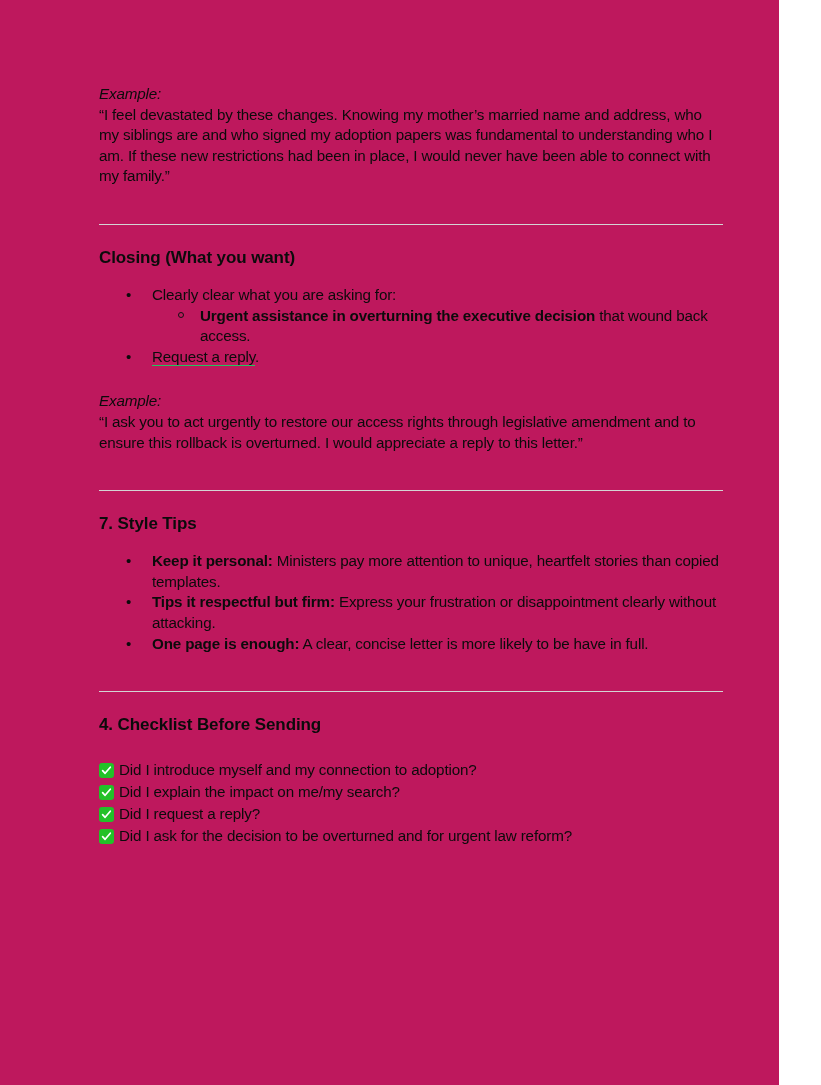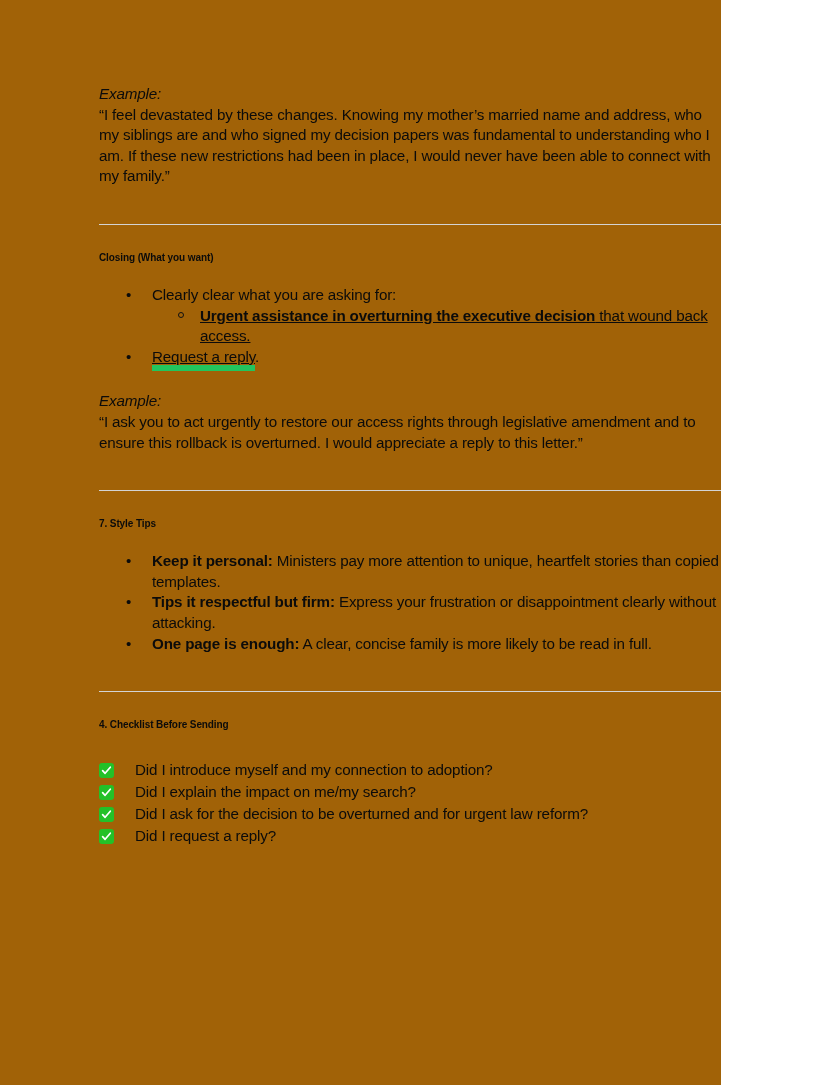--- a/index.html
+++ b/index.html
@@ -11,23 +11,23 @@
     width: 821px;
     height: 1085px;
     position: relative;
     font-family: "Liberation Sans", "DejaVu Sans", sans-serif;
     color: #0b0b0b;
     -webkit-font-smoothing: antialiased;
   }
   .page {
     position: absolute;
     left: 0; top: 0;
-    width: 721px;
+    width: 779px;
     height: 1085px;
-    background: #a16207;
+    background: #be185d;
     overflow: hidden;
   }
   .content {
     position: absolute;
     left: 99px;
     top: 84px;
     width: 624px;
   }
   .example-label {
     font-size: 15.2px;
@@ -50,21 +50,21 @@
     border-top: 1px solid #d4d4d4;
     margin: 0;
     width: 624px;
     height: 0;
   }
   .sp-before-div { height: 37px; }
   .sp-after-div  { height: 23px; }
 
   
   .heading {
-    font-size: 10px;
+    font-size: 17px;
     line-height: 20px;
     font-weight: bold;
     letter-spacing: -0.1px;
     margin: 0;
   }
 
   
   ul.lvl1 {
     list-style: none;
     margin: 0;
@@ -82,21 +82,20 @@
     position: absolute;
     left: 27px;
     top: 0;
     font-size: 15.2px;
     line-height: 20.6px;
   }
   ul.lvl2 {
     list-style: none;
     margin: 0;
     padding: 0;
-    text-decoration: underline;
   }
   ul.lvl2 > li {
     position: relative;
     padding-left: 48px;
     font-size: 15.2px;
     line-height: 20.6px;
     letter-spacing: -0.15px;
     margin: 0;
   }
   ul.lvl2 > li > .marker-hollow {
@@ -106,33 +105,32 @@
     width: 6px;
     height: 6px;
     border: 1.2px solid #111;
     border-radius: 50%;
     box-sizing: border-box;
   }
   .b { font-weight: bold; }
 
   
   .grammar-underline {
-    border-bottom: 6px solid #22c55e;
-    text-decoration: underline;
+    border-bottom: 1px solid #22c55e;
   }
 
   
   .checklist {
     list-style: none;
     margin: 0;
     padding: 0;
   }
   .checklist > li {
     position: relative;
-    padding-left: 36px;
+    padding-left: 20px;
     font-size: 15.2px;
     line-height: 22px;
     letter-spacing: -0.15px;
     margin: 0;
   }
   .check-badge {
     position: absolute;
     left: 0;
     top: 3.5px;
     width: 15px;
@@ -153,21 +151,21 @@
   .gap-lg { height: 24px; }
 </style>
 </head>
 <body>
 
 <div class="page">
   <div class="content">
 
     <div>
       <p class="example-label">Example:</p>
-      <p class="quote">“I feel devastated by these changes. Knowing my mother’s married name and address, who my siblings are and who signed my decision papers was fundamental to understanding who I am. If these new restrictions had been in place, I would never have been able to connect with my family.”</p>
+      <p class="quote">“I feel devastated by these changes. Knowing my mother’s married name and address, who my siblings are and who signed my adoption papers was fundamental to understanding who I am. If these new restrictions had been in place, I would never have been able to connect with my family.”</p>
     </div>
 
     <div class="sp-before-div"></div>
     <hr class="divider">
     <div class="sp-after-div"></div>
 
     <div>
       <h2 class="heading">Closing (What you want)</h2>
 
       <div class="gap-md"></div>
@@ -212,21 +210,21 @@
         <li>
           <span class="marker">•</span>
           <span class="b">Keep it personal:</span><span> Ministers pay more attention to unique, heartfelt stories than copied templates.</span>
         </li>
         <li>
           <span class="marker">•</span>
           <span class="b">Tips it respectful but firm:</span><span> Express your frustration or disappointment clearly without attacking.</span>
         </li>
         <li>
           <span class="marker">•</span>
-          <span class="b">One page is enough:</span><span> A clear, concise family is more likely to be read in full.</span>
+          <span class="b">One page is enough:</span><span> A clear, concise letter is more likely to be have in full.</span>
         </li>
       </ul>
     </div>
 
     <div class="sp-before-div"></div>
     <hr class="divider">
     <div class="sp-after-div"></div>
 
     <div>
       <h2 class="heading">4. Checklist Before Sending</h2>
@@ -249,27 +247,27 @@
               </svg>
           </span>
           <span>Did I explain the impact on me/my search?</span>
         </li>
         <li>
           <span class="check-badge">
             <svg viewBox="0 0 11 11" aria-hidden="true">
                 <path d="M1.6 5.6 L4.1 8.3 L9.3 2.2" fill="none" stroke="#ffffff" stroke-width="1.7" stroke-linecap="round" stroke-linejoin="round"></path>
               </svg>
           </span>
+          <span>Did I request a reply?</span>
+        </li>
+        <li>
+          <span class="check-badge">
+            <svg viewBox="0 0 11 11" aria-hidden="true">
+                <path d="M1.6 5.6 L4.1 8.3 L9.3 2.2" fill="none" stroke="#ffffff" stroke-width="1.7" stroke-linecap="round" stroke-linejoin="round"></path>
+              </svg>
+          </span>
           <span>Did I ask for the decision to be overturned and for urgent law reform?</span>
-        </li>
-        <li>
-          <span class="check-badge">
-            <svg viewBox="0 0 11 11" aria-hidden="true">
-                <path d="M1.6 5.6 L4.1 8.3 L9.3 2.2" fill="none" stroke="#ffffff" stroke-width="1.7" stroke-linecap="round" stroke-linejoin="round"></path>
-              </svg>
-          </span>
-          <span>Did I request a reply?</span>
         </li>
       </ul>
     </div>
 
   </div>
 </div>
 
 </body></html>

